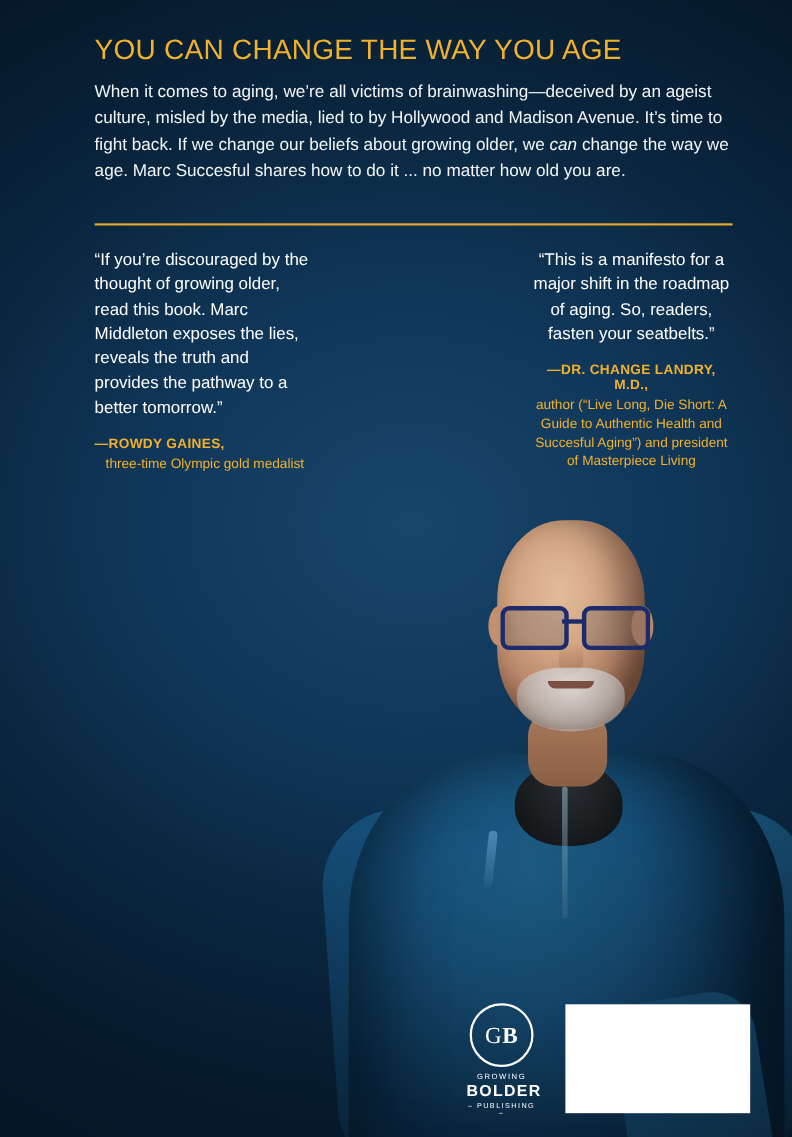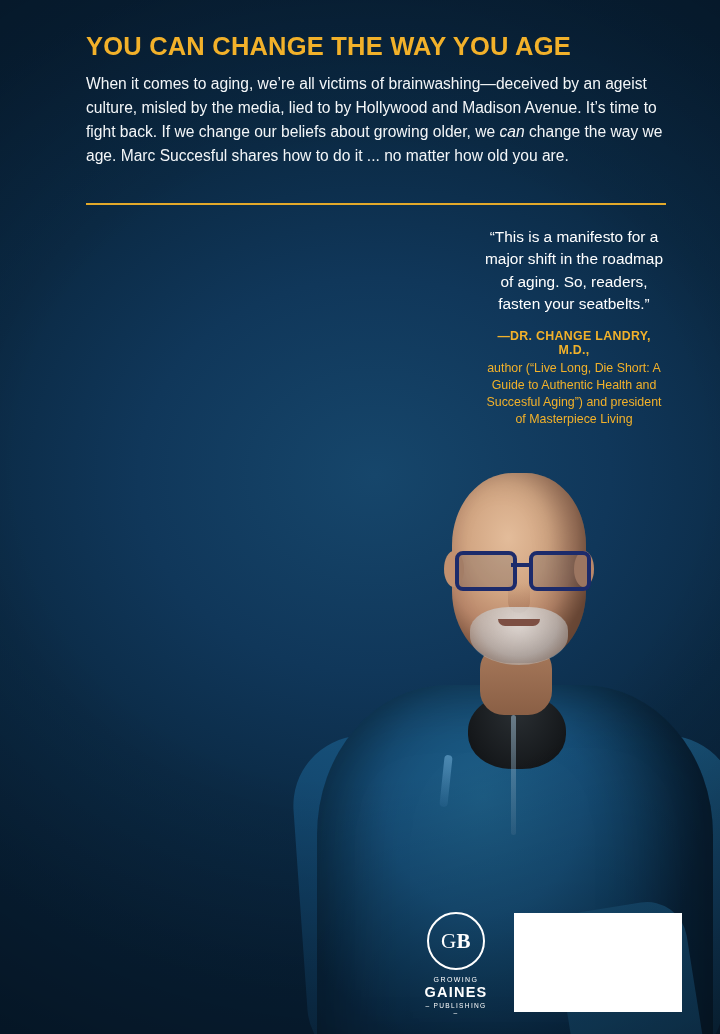--- a/index.html
+++ b/index.html
@@ -33,21 +33,21 @@
 
   
   .headline-block {
     position: absolute;
     left: 86px;
     top: 32px;
     width: 580px;
   }
   .headline {
     font-size: 25.5px;
-    font-weight: bold;
+    font-weight: normal;
     letter-spacing: 0.2px;
     color: #f2b12a;
     margin: 0 0 12px 0;
     line-height: 1.1;
   }
   .intro {
     font-size: 15.6px;
     line-height: 1.53;
     color: #f3f6f8;
     margin: 0;
@@ -394,32 +394,37 @@
 
   <div class="vignette"></div>
 
   <div class="headline-block">
     <h1 class="headline">YOU CAN CHANGE THE WAY YOU AGE</h1>
     <p class="intro"><span>When it comes to aging, we’re all victims of brainwashing—deceived by an ageist culture, misled by the media, lied to by Hollywood and Madison Avenue. It’s time to fight back. If we change our beliefs about growing older, we </span><em>can</em><span> change the way we age. Marc Succesful shares how to do it ... no matter how old you are.</span></p>
   </div>
 
   <div class="divider"></div>
 
+  <div class="quote-left">
+    <p class="quote-text">“If you’re discouraged by the thought of growing older, read this book. Marc Middleton exposes the lies, reveals the truth and provides the pathway to a better tomorrow.”</p>
+    <p class="attrib-name">—ROWDY GAINES,</p>
+    <p class="attrib-role">three-time Olympic gold medalist</p>
+  </div>
 
   <div class="quote-right">
     <p class="quote-text">“This is a manifesto for a major shift in the roadmap of aging. So, readers, fasten your seatbelts.”</p>
     <p class="attrib-name">—DR. CHANGE LANDRY, M.D.,</p>
     <p class="attrib-role">author (“Live Long, Die Short: A Guide to Authentic Health and Succesful Aging”) and president of Masterpiece Living</p>
   </div>
 
   <div class="publisher">
     <div class="pub-circle">
       <span class="g">G</span>
         <span class="b">B</span>
     </div>
     <div class="pub-growing">GROWING</div>
-    <div class="pub-bolder">GAINES</div>
+    <div class="pub-bolder">BOLDER</div>
     <div class="pub-publishing">– PUBLISHING –</div>
   </div>
 
   <div class="barcode"></div>
 
 </div>
 
 </body></html>

